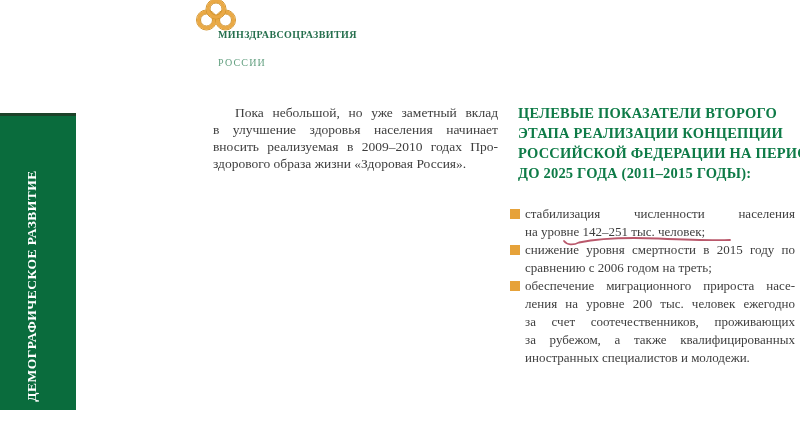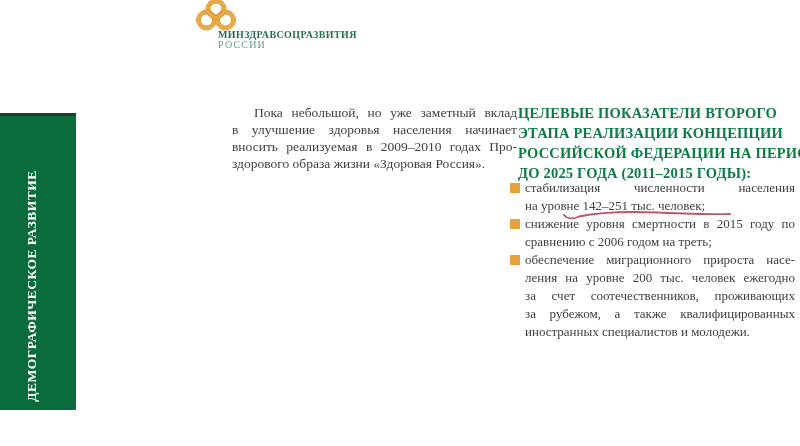--- a/index.html
+++ b/index.html
@@ -11,53 +11,53 @@
   }
   .canvas { position:absolute; inset:0; background:#fff;font-family:Liberation Serif, serif; }
 
   
   .logo-rings { position:absolute; left:192px; top:0; width:48px; height:31px; }
   .logo-text { position:absolute; left:218px; top:30px; line-height:1; }
   .logo-name {
     font-size:10px; font-weight:bold; color:#256f4d; letter-spacing:.4px;
   }
   .logo-country {
-    font-size:10px; font-weight:500; color:#65a182; letter-spacing:1.2px; margin-top:0;
+    font-size:10px; font-weight:500; color:#65a182; letter-spacing:1.2px; margin-top:18px;
   }
 
   
   .sidebar {
     position:absolute; left:0; top:113px; width:76px; height:297px;
     background:#0a6c3d; border-top:3px solid #1d4229;
   }
   .sidebar-label {
     position:absolute; left:50%; top:170px; white-space:nowrap;
     transform:translate(-50%,-50%) rotate(-90deg);
     transform-origin:center; margin-left:-6px;
     color:#ffffff; font-weight:bold; font-size:13.5px; letter-spacing:.5px;
   }
 
   
   .intro {
-    position:absolute; left:232px; top:104px; width:285px;
+    position:absolute; left:213px; top:104px; width:285px;
     font-size:13.5px; line-height:17px; color:#3e3e3e;
   }
 
   
   .ln { white-space:nowrap; }
   .j  { text-align:justify; text-align-last:justify; }
   .indent { text-indent:22px; }
 
   
   .targets { position:absolute; left:510px; top:103px; width:285px; }
   .heading {
     margin-left:8px; color:#0e7b47; font-weight:bold;
     font-size:14.5px; line-height:20px; letter-spacing:.2px;
   }
-  .bullets { position:absolute; left:0; top:76px; width:285px; }
+  .bullets { position:absolute; left:0; top:102px; width:285px; }
   .bullet { display:flex; align-items:flex-start; }
   .sq {
     flex:0 0 10px; width:10px; height:10px; background:#e6a23a;
     margin:3.5px 5px 0 0;
   }
   .btxt {
     flex:1 1 auto; font-size:13px; line-height:18px; color:#3e3e3e;
   }
 
   

